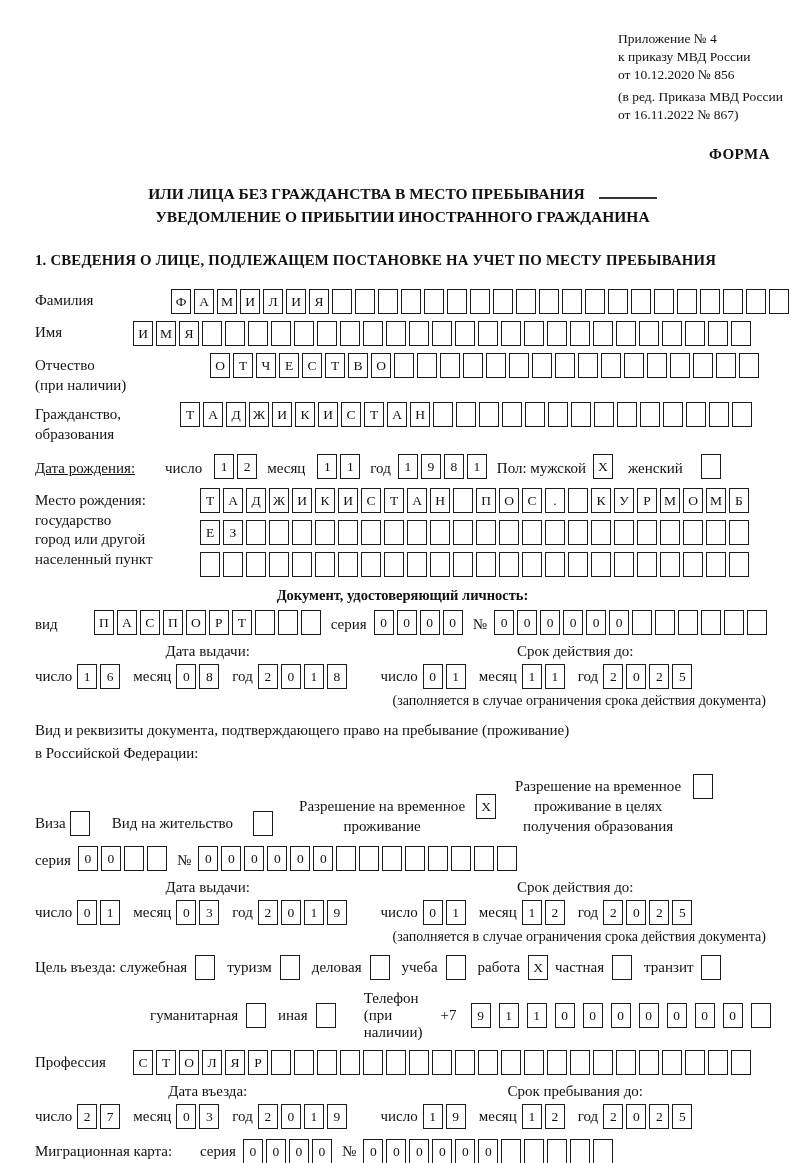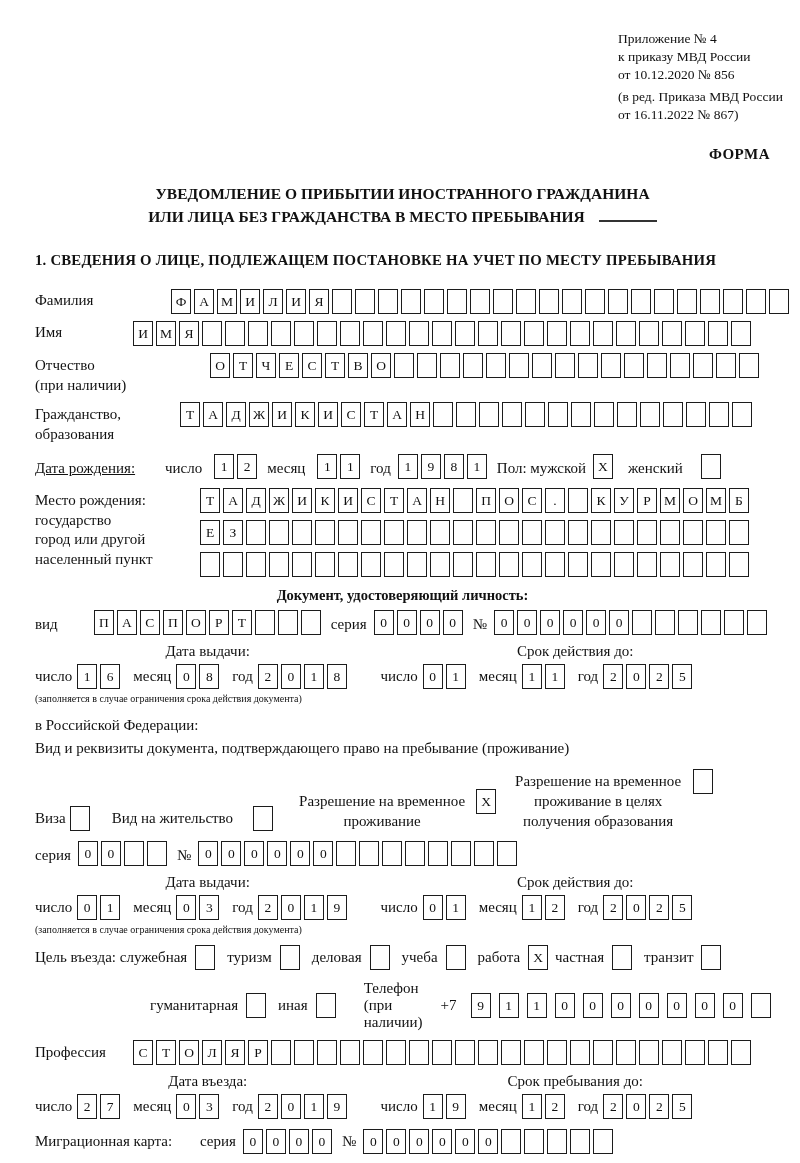--- a/index.html
+++ b/index.html
@@ -48,21 +48,21 @@
 
   .doc-heading { text-align: center; font-weight: bold; margin-top: 10px; font-size: 14.5px; }
 
   .two-col { display: flex; margin-top: 8px; }
   .two-col .col-l { width: 47%; }
   .two-col .col-r { width: 53%; }
   .col-head { text-align: center; margin-bottom: 4px; }
   .date-line { display: flex; align-items: center; }
   .date-line .t { margin-right: 5px; }
   .date-line .g { margin-right: 10px; }
-  .note { text-align: left; font-size: 10px; margin-top: 4px; padding-right: 4px; }
+  .note { text-align: right; font-size: 14px; margin-top: 4px; padding-right: 4px; }
 
   .intro { margin-top: 10px; line-height: 1.55; }
 
   .cb-row { display: flex; align-items: flex-end; margin-top: 8px; }
   .cb-item { display: flex; align-items: flex-start; }
   .cb-item .cb-text { text-align: center; line-height: 1.35; padding-top: 2px; }
   .cb-item .cell { margin-left: 9px; margin-right: 0; }
 
   .purpose-row { display: flex; align-items: center; margin-top: 10px; }
   .purpose-row .t { padding-top: 0; }
@@ -78,24 +78,24 @@
     <div>Приложение № 4</div>
     <div>к приказу МВД России</div>
     <div>от 10.12.2020 № 856</div>
     <div class="gap">(в ред. Приказа МВД России</div>
     <div>от 16.11.2022 № 867)</div>
   </div>
 
   <div class="form-label">ФОРМА</div>
 
   <div class="title">
-    <div>УВЕДОМЛЕНИЕ О ПРИБЫТИИ ИНОСТРАННОГО ГРАЖДАНИНА</div>
     <div>
       <span>ИЛИ ЛИЦА БЕЗ ГРАЖДАНСТВА В МЕСТО ПРЕБЫВАНИЯ</span><span class="title-underline"></span>
     </div>
+    <div>УВЕДОМЛЕНИЕ О ПРИБЫТИИ ИНОСТРАННОГО ГРАЖДАНИНА</div>
   </div>
 
   <div class="section-heading">1. СВЕДЕНИЯ О ЛИЦЕ, ПОДЛЕЖАЩЕМ ПОСТАНОВКЕ НА УЧЕТ ПО МЕСТУ ПРЕБЫВАНИЯ</div>
 
   <div class="row" style="margin-top:20px;gap:38px;">
     <span class="lbl w-surname">Фамилия</span>
     <span class="cells">
         <span class="cell">Ф</span>
         <span class="cell">А</span>
         <span class="cell">М</span>
@@ -422,22 +422,22 @@
             <span class="cell">0</span>
             <span class="cell">2</span>
             <span class="cell">5</span>
           </span>
       </div>
     </div>
   </div>
   <div class="note">(заполняется в случае ограничения срока действия документа)</div>
 
   <div class="intro">
+    <div>Вид и реквизиты документа, подтверждающего право на пребывание (проживание)</div>
     <div>в Российской Федерации:</div>
-    <div>Вид и реквизиты документа, подтверждающего право на пребывание (проживание)</div>
   </div>
 
   <div class="cb-row">
     <div class="cb-item">
       <div class="cb-text">Виза</div>
       <span class="cell" style="margin-left:4px;"></span>
     </div>
     <div class="cb-item" style="margin-left:22px;">
       <div class="cb-text">Вид на жительство</div>
       <span class="cell" style="margin-left:20px;"></span>

